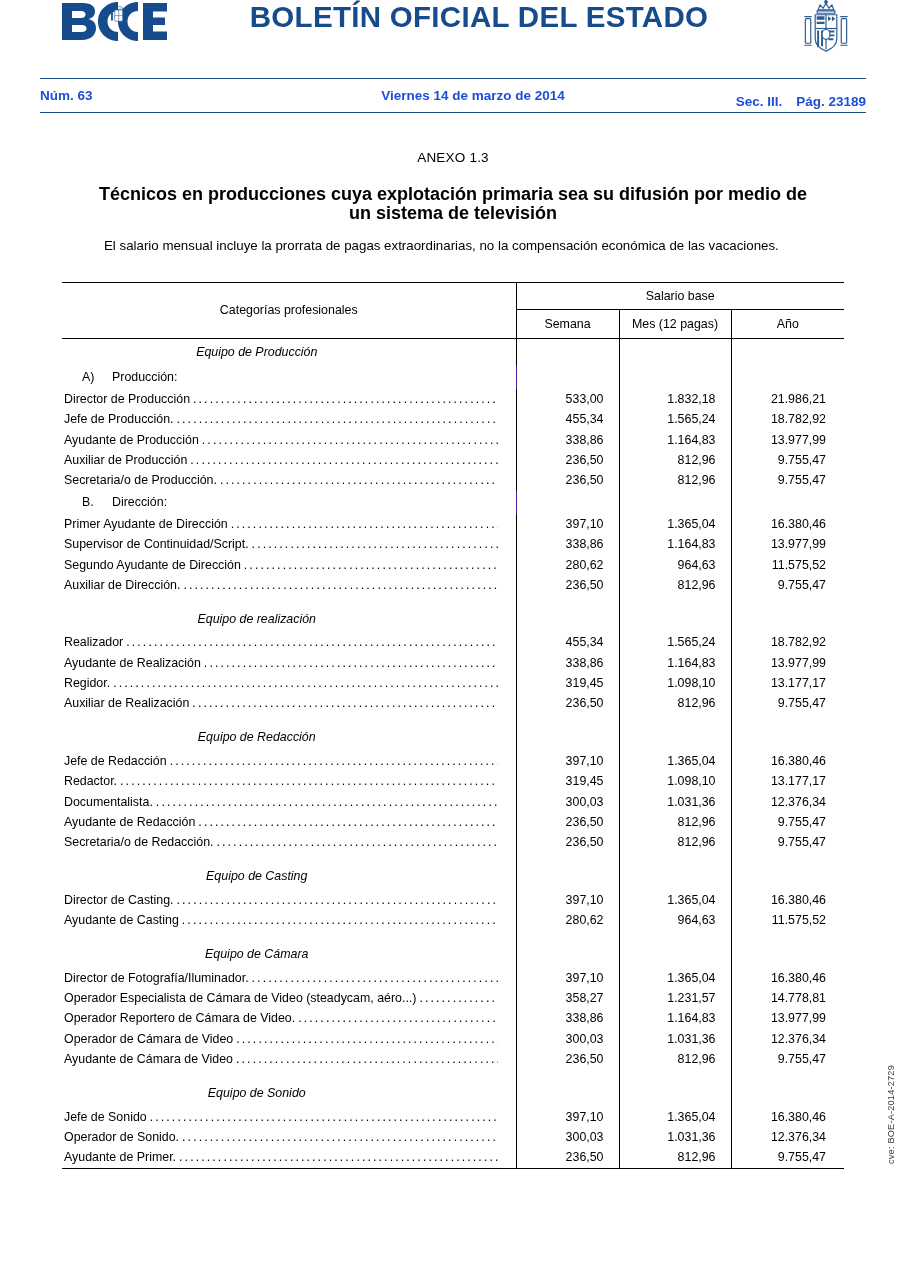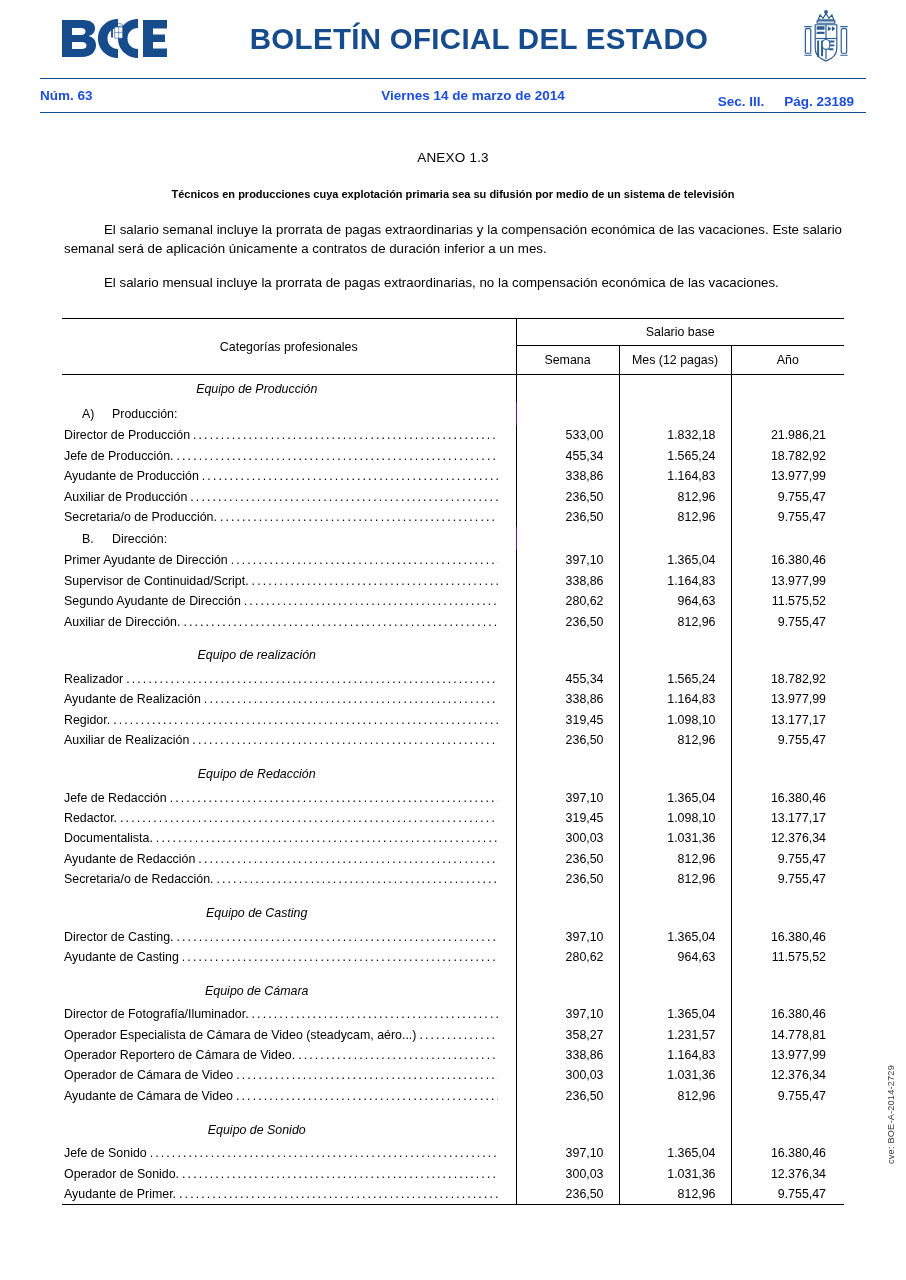--- a/index.html
+++ b/index.html
@@ -14,21 +14,20 @@
     color: #000000;
     position: relative;
     overflow: hidden;
   }
 
   
   .masthead {
     position: relative;
     height: 78px;
     display: flex;
-    align-items: center;
     padding: 0 40px 0 40px;
     margin-left: 12px;
   }
   .boe-logo {
     width: 108px;
     height: 44px;
     flex: 0 0 auto;
     margin-left: 8px;
   }
   .masthead-title {
@@ -55,35 +54,35 @@
     border-bottom: 1.6px solid #164C8C;
     height: 33px;
     display: flex;
     align-items: center;
     color: #1d4ed8;
     font-size: 13.5px;
     font-weight: bold;
   }
   .hb-left { position: absolute; left: 0; }
   .hb-center { width: 100%; text-align: center; padding-left: 40px; }
-  .hb-right { position: absolute; right: 12px; display: flex; gap: 20px; margin-top: 12px; }
+  .hb-right { position: absolute; right: 0; display: flex; gap: 14px; margin-top: 12px; }
 
   
   .content {
     padding: 0 62px 0 62px;
   }
   .annex-label {
     text-align: center;
     font-size: 13.5px;
     margin-top: 37px;
     letter-spacing: 0.2px;
   }
   .annex-title {
     text-align: center;
-    font-size: 11px;
+    font-size: 18px;
     font-weight: bold;
     margin-top: 20px;
     line-height: 18.5px;
     padding: 0 28px;
   }
   .para {
     font-size: 13.3px;
     line-height: 19.6px;
     text-align: justify;
     text-indent: 40px;
@@ -271,21 +270,20 @@
     <span>Sec. III.</span>
     <span>Pág. 23189</span>
   </span>
 </div>
 
 <div class="content">
 
   <div class="annex-label">ANEXO 1.3</div>
   <div class="annex-title">Técnicos en producciones cuya explotación primaria sea su difusión por medio de un sistema de televisión</div>
 
-  <p class="para">El salario semanal incluye la prorrata de pagas extraordinarias y la compensación económica de las vacaciones. Este salario semanal será de aplicación únicamente a contratos de duración inferior a un mes.</p>
   <p class="para tight">El salario mensual incluye la prorrata de pagas extraordinarias, no la compensación económica de las vacaciones.</p>
 
   <div class="tbl-wrap">
     <table class="salary">
       <colgroup>
         <col class="c-cat">
           <col class="c-week">
           <col class="c-month">
           <col class="c-year">
       </colgroup>

